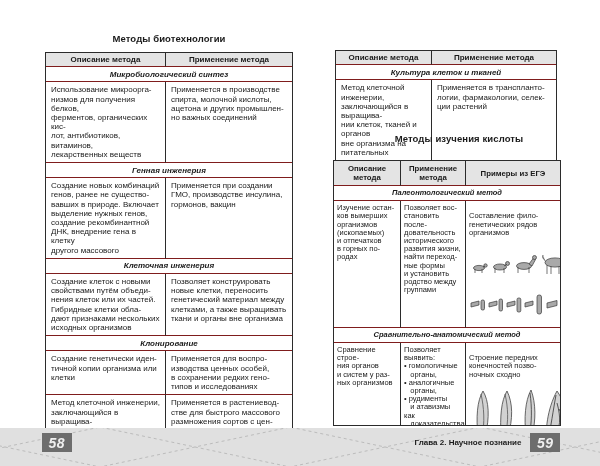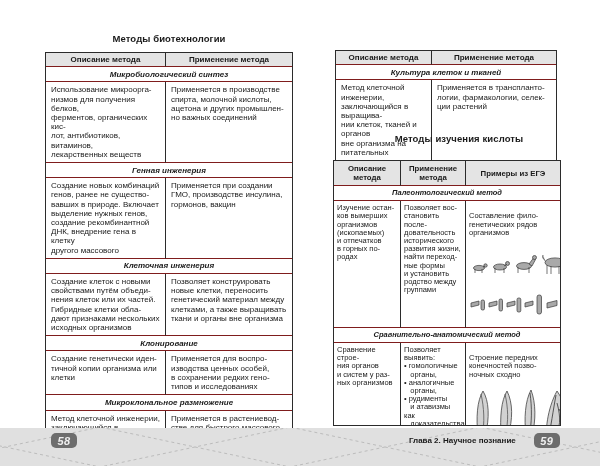--- a/index.html
+++ b/index.html
@@ -50,23 +50,23 @@
   
   .footer-band{
     position:absolute;left:0;top:428px;width:600px;height:38px;background:#e0e0e0;
   }
   .footer-band svg{position:absolute;left:0;top:0;}
   .footer-item{
     position:absolute;top:5px;display:flex;align-items:center;gap:9px;
     font-size:8px;font-weight:bold;color:#1b1b1b;
   }
   .badge{
-    background:#6d6d6d;color:#efefef;border-radius:5px;
-    font-style:italic;font-weight:bold;font-size:11px;
-    padding:1.5px 6.5px;letter-spacing:.5px;margin-left:9px;
+    background:#6d6d6d;color:#efefef;border-radius:0;
+    font-style:italic;font-weight:bold;font-size:14px;
+    padding:1.5px 6.5px;letter-spacing:.5px;
   }
 </style>
 </head>
 <body>
 
 <div class="canvas">
 
   <div class="page-title" style="left:45px;top:33px;width:248px;">Методы биотехнологии</div>
 
   <div class="tbl" id="biotech-table">
@@ -111,21 +111,20 @@
 
     <div class="cell sect">Клонирование</div>
     <div class="cell vline">Создание генетически иден-
 тичной копии организма или
 клетки</div>
     <div class="cell">Применяется для воспро-
 изводства ценных особей,
 в сохранении редких гено-
 типов и исследованиях</div>
 
-    <div class="cell sect">Микроклональное размножение</div>
     <div class="cell vline last">Метод клеточной инженерии,
 заключающийся в выращива-
 нии целого растения из одной
 или нескольких соматических
 клеток</div>
     <div class="cell last">Применяется в растениевод-
 стве для быстрого массового
 размножения сортов с цен-
 ными признаками</div>
   </div>

